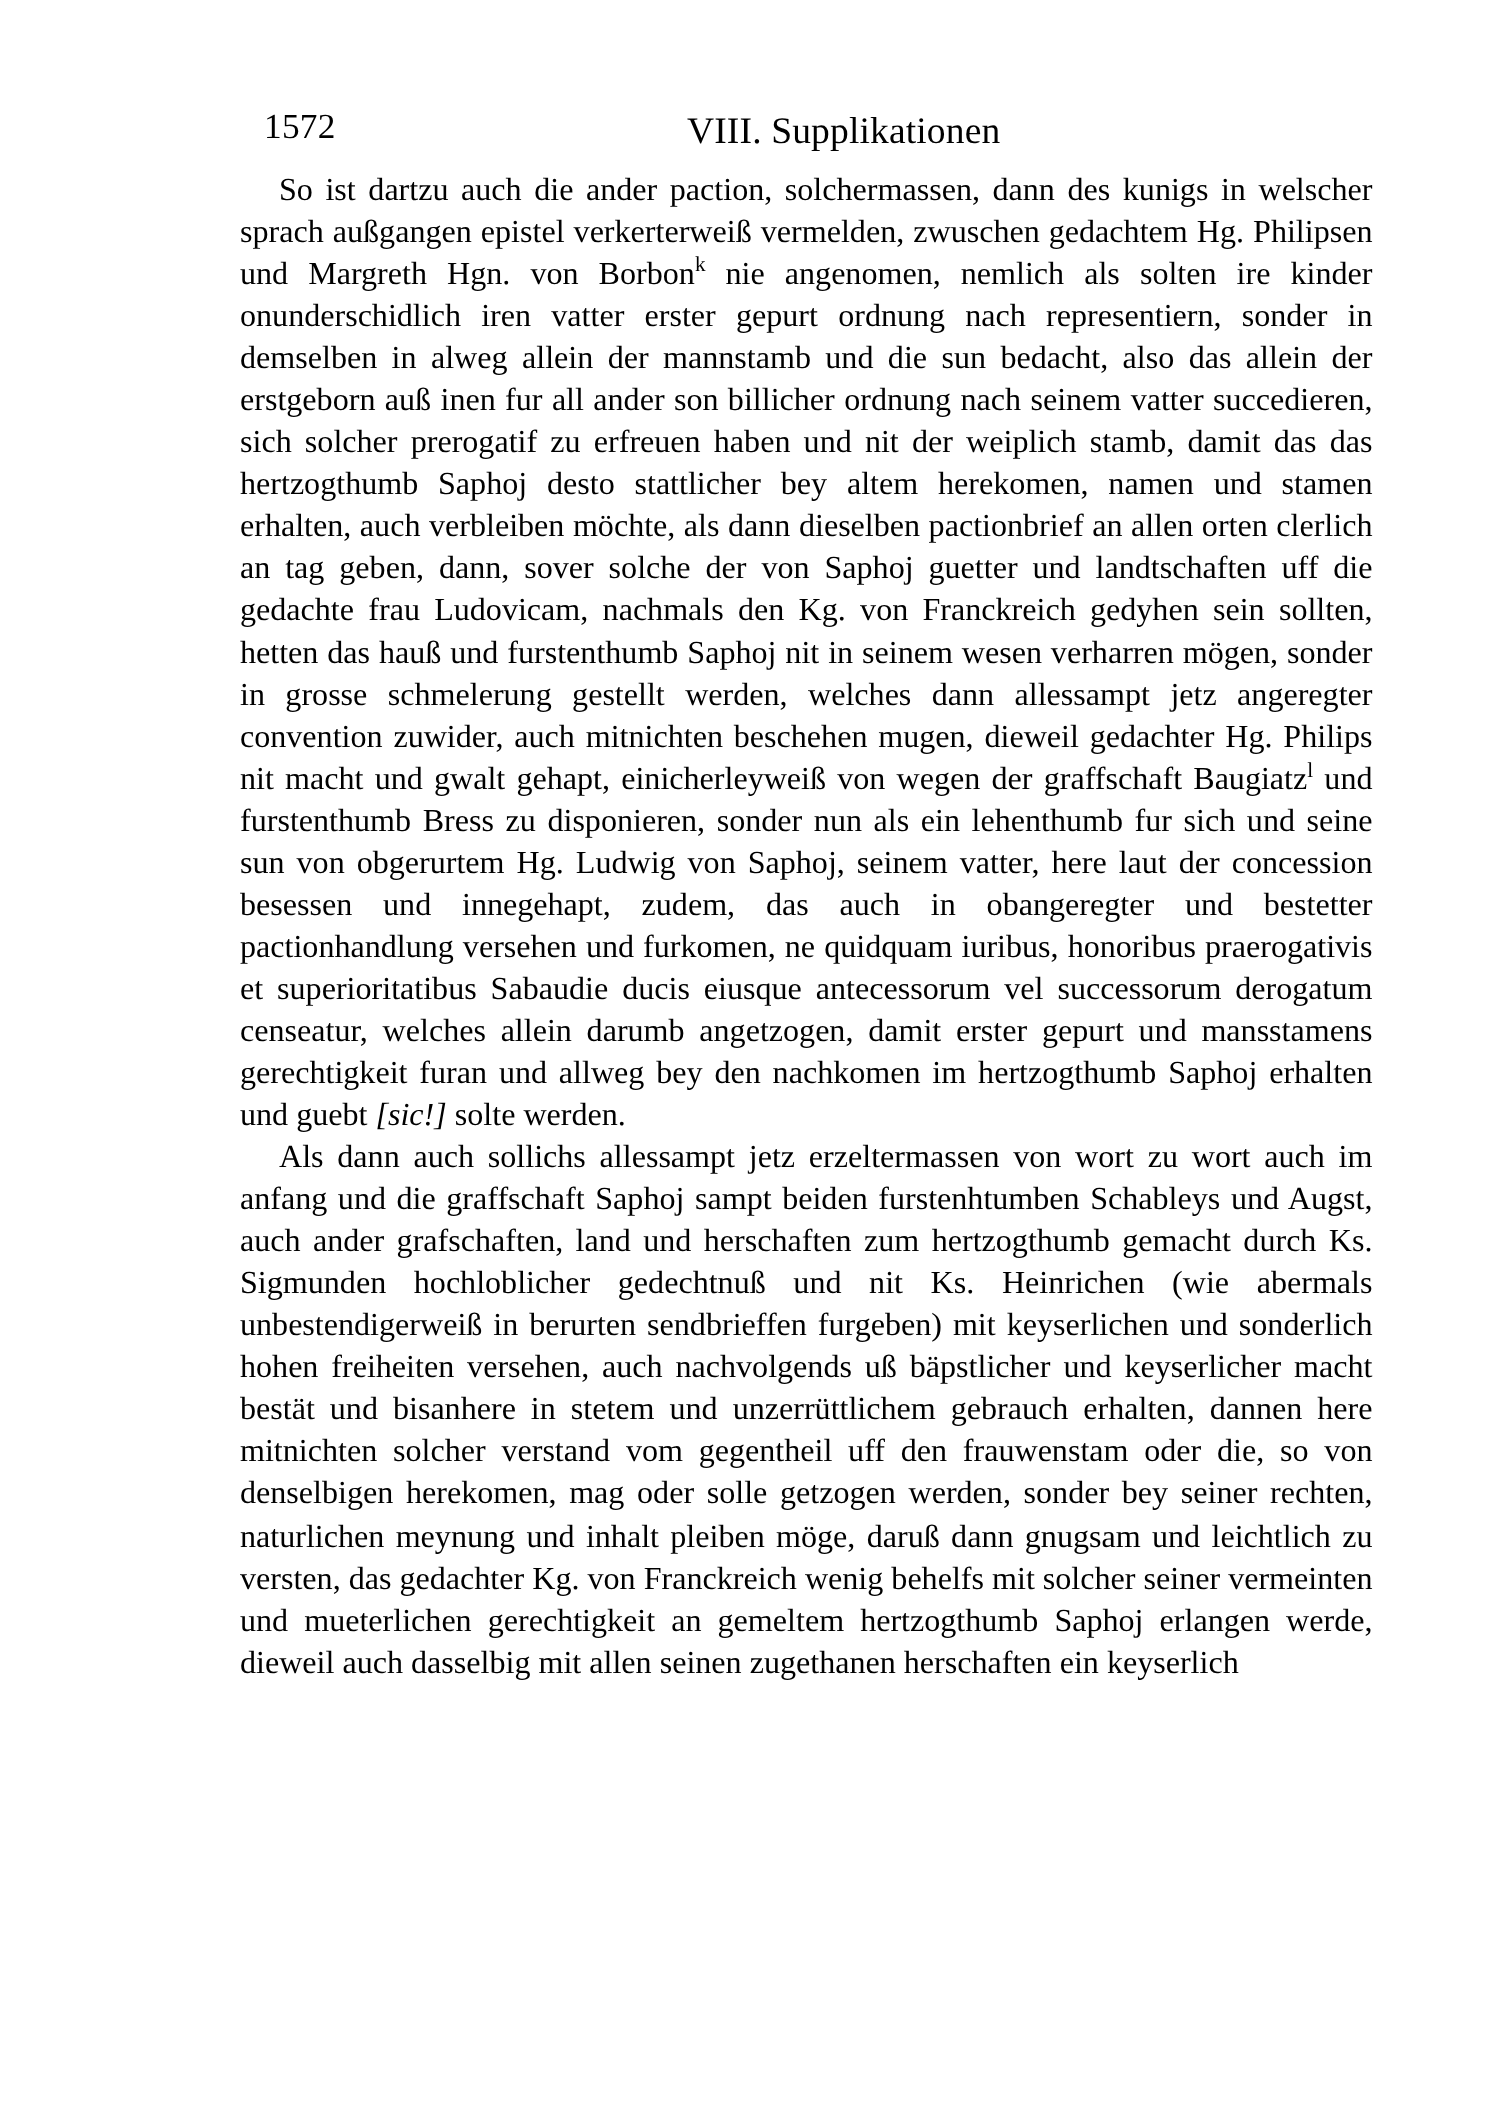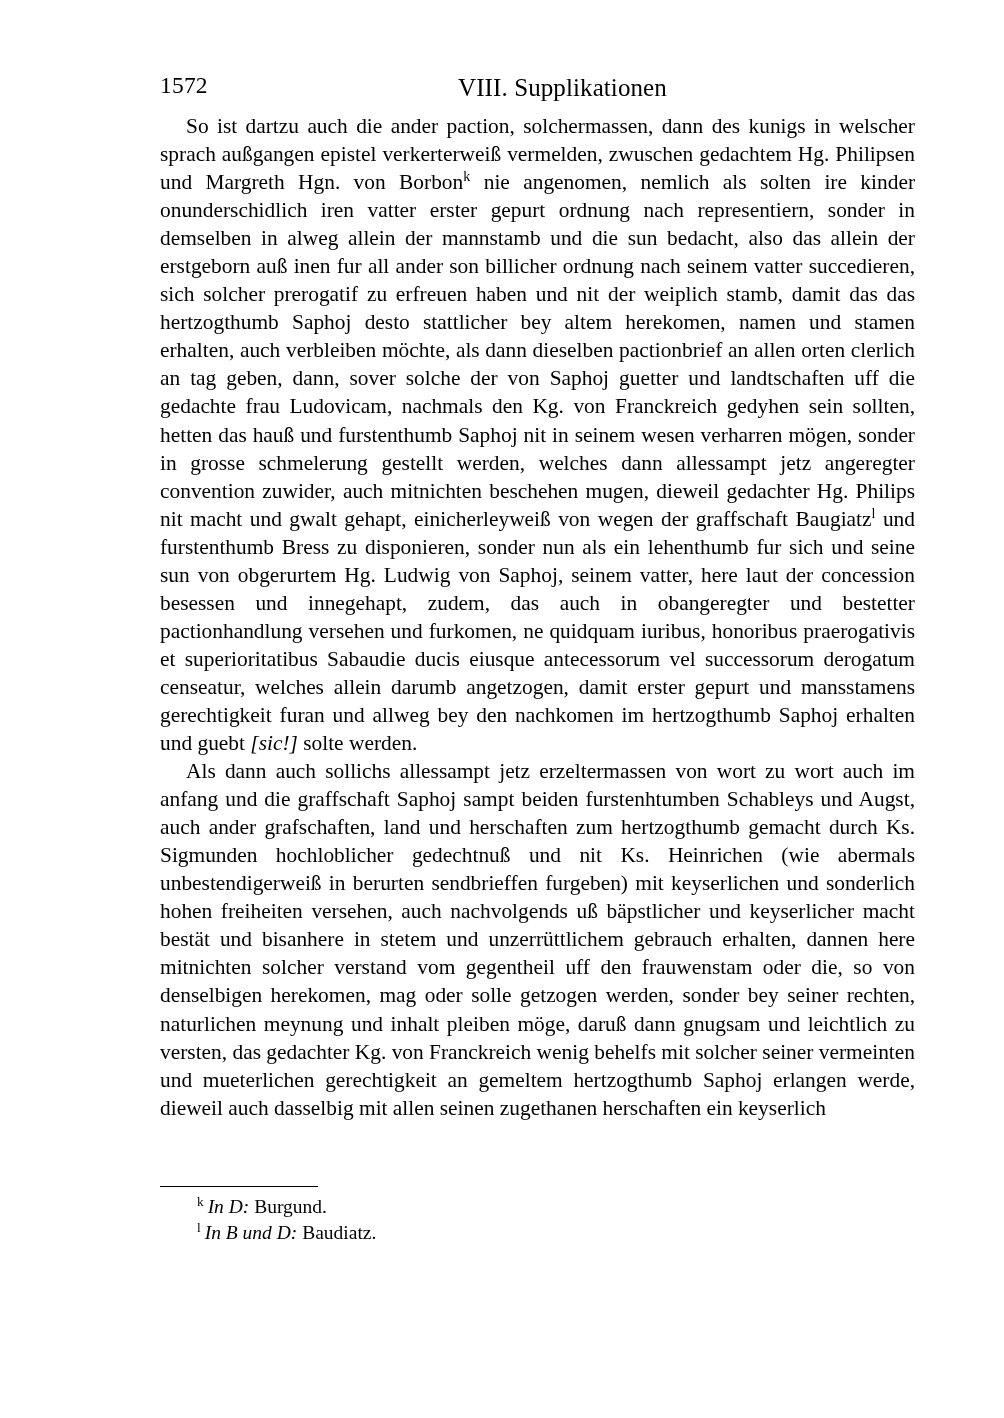--- a/index.html
+++ b/index.html
@@ -26,21 +26,21 @@
     width: 755px;
   }
   
   .runhead {
     position: relative;
     height: 40px;
     font-size: 23px;
   }
   .folio {
     position: absolute;
-    left: 0;
+    left: 16px;
     top: 0;
     font-size: 23.5px;
     letter-spacing: 0.2px;
   }
   .runtitle {
     position: absolute;
     left: 298px;
     top: 2px;
     font-size: 25px;
     letter-spacing: 0.1px;
@@ -113,19 +113,14 @@
     <div class="body-block">
 
       <p class="para indented"><span>So ist dartzu auch die ander paction, solchermassen, dann des kunigs in welscher sprach außgangen epistel verkerterweiß vermelden, zwuschen gedachtem Hg. Philipsen und Margreth Hgn. von Borbon</span><sup class="note">k</sup><span> nie angenomen, nemlich als solten ire kinder onunderschidlich iren vatter erster gepurt ordnung nach representiern, sonder in demselben in alweg allein der mannstamb und die sun bedacht, also das allein der erstgeborn auß inen fur all ander son billicher ordnung nach seinem vatter succedieren, sich solcher prerogatif zu erfreuen haben und nit der weiplich stamb, damit das das hertzogthumb Saphoj desto stattlicher bey altem herekomen, namen und stamen erhalten, auch verbleiben möchte, als dann dieselben pactionbrief an allen orten clerlich an tag geben, dann, sover solche der von Saphoj guetter und landtschaften uff die gedachte frau Ludovicam, nachmals den Kg. von Franckreich gedyhen sein sollten, hetten das hauß und furstenthumb Saphoj nit in seinem wesen verharren mögen, sonder in grosse schmelerung gestellt werden, welches dann allessampt jetz angeregter convention zuwider, auch mitnichten beschehen mugen, dieweil gedachter Hg. Philips nit macht und gwalt gehapt, einicherleyweiß von wegen der graffschaft Baugiatz</span><sup class="note">l</sup><span> und furstenthumb Bress zu disponieren, sonder nun als ein lehenthumb fur sich und seine sun von obgerurtem Hg. Ludwig von Saphoj, seinem vatter, here laut der concession besessen und innegehapt, zudem, das auch in obangeregter und bestetter pactionhandlung versehen und furkomen, ne quidquam iuribus, honoribus praerogativis et superioritatibus Sabaudie ducis eiusque antecessorum vel successorum derogatum censeatur, welches allein darumb angetzogen, damit erster gepurt und mansstamens gerechtigkeit furan und allweg bey den nachkomen im hertzogthumb Saphoj erhalten und guebt </span><span class="ital">[sic!]</span><span> solte werden.</span></p>
 
       <p class="para indented">Als dann auch sollichs allessampt jetz erzeltermassen von wort zu wort auch im anfang und die graffschaft Saphoj sampt beiden furstenhtumben Schableys und Augst, auch ander grafschaften, land und herschaften zum hertzogthumb gemacht durch Ks. Sigmunden hochloblicher gedechtnuß und nit Ks. Heinrichen (wie abermals unbestendigerweiß in berurten sendbrieffen furgeben) mit keyserlichen und sonderlich hohen freiheiten versehen, auch nachvolgends uß bäpstlicher und keyserlicher macht bestät und bisanhere in stetem und unzerrüttlichem gebrauch erhalten, dannen here mitnichten solcher verstand vom gegentheil uff den frauwenstam oder die, so von denselbigen herekomen, mag oder solle getzogen werden, sonder bey seiner rechten, naturlichen meynung und inhalt pleiben möge, daruß dann gnugsam und leichtlich zu versten, das gedachter Kg. von Franckreich wenig behelfs mit solcher seiner vermeinten und mueterlichen gerechtigkeit an gemeltem hertzogthumb Saphoj erlangen werde, dieweil auch dasselbig mit allen seinen zugethanen herschaften ein keyserlich</p>
 
     </div>
 
   </div>
 
-  <div class="footnotes">
-    <hr class="fn-rule">
-    <div class="fn-line"><sup>k</sup><span class="ital">In D:</span><span> Burgund.</span></div>
-    <div class="fn-line"><sup>l</sup><span class="ital">In B und D:</span><span> Baudiatz.</span></div>
-  </div>
 
 </div>
 
 </body></html>

